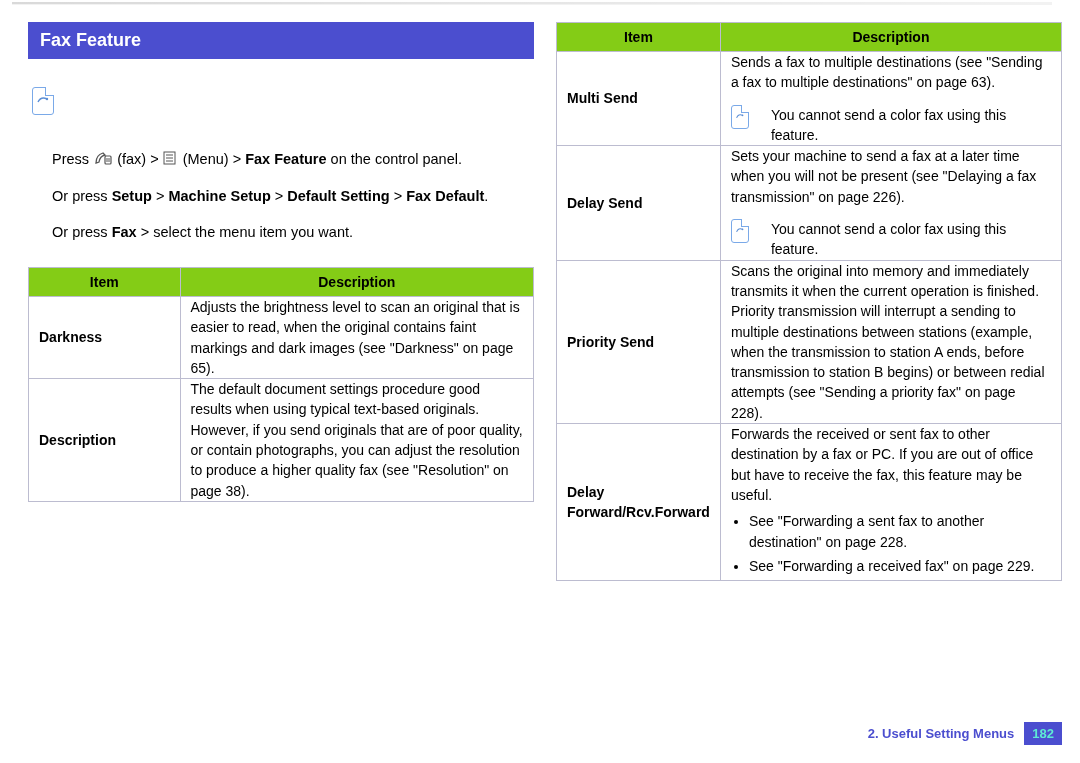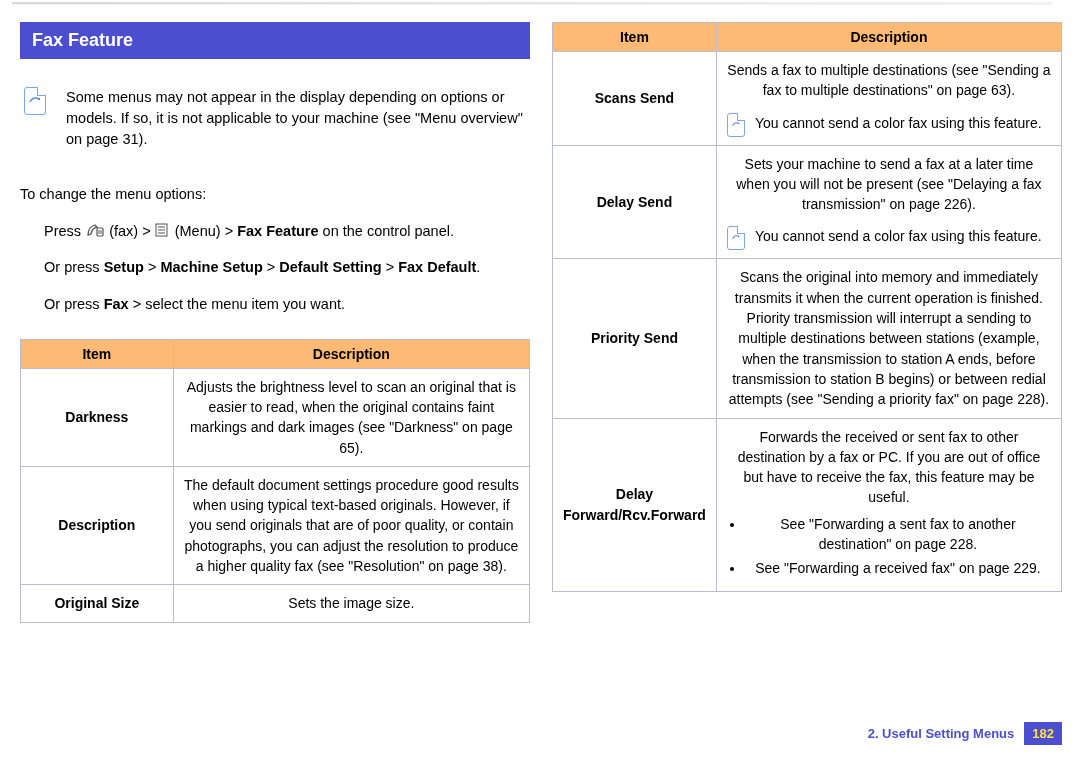--- a/index.html
+++ b/index.html
@@ -36,20 +36,21 @@
     background: linear-gradient(to right, rgba(0,0,0,0.15), rgba(0,0,0,0.05));
     margin: 2px 0 18px 0;
     margin-left: 12px;
     margin-right: 10px;
     box-shadow: 0 1px 0 rgba(0,0,0,0.05);
   }
   .columns {
     display: flex;
     gap: 22px;
     padding-left: 20px;
+    margin-left: 8px;
   }
   .col {
     flex: 1;
     min-width: 0;
   }
 
   .section-header {
     background: #4b4ecf;
     color: #fff;
     font-size: 18px;
@@ -104,40 +105,39 @@
   .bold { font-weight: 700; }
   .phone-icon svg, .menu-icon-inline svg { vertical-align: -3px; }
 
   table.feature {
     width: 100%;
     border-collapse: collapse;
     font-size: 14px;
     margin-top: 22px;
   }
   table.feature th {
-    background: #fdba74;
+    background: #84cc16;
     border: 1px solid #bcbcd0;
     padding: 6px 10px;
     font-weight: 700;
     text-align: center;
   }
   table.feature td {
     border: 1px solid #bcbcd0;
-    padding: 8px 10px;
+    padding: 0 10px;
     vertical-align: middle;
     line-height: 1.45;
-    text-align: center;
   }
   table.feature td.item-cell {
     font-weight: 700;
     width: 30%;
   }
   .inner-note {
     display: flex;
-    gap: 4px;
+    gap: 16px;
     margin-top: 12px;
     align-items: flex-start;
   }
   .inner-note .note-icon-wrap { width: 24px; }
   .inner-note .note-icon { width: 18px; height: 24px; }
   .inner-note .note-icon::before { width: 7px; height: 7px; }
   .inner-note .note-icon svg { left:2px; top:5px; transform: scale(0.85); }
 
   .bullet-list { list-style: disc; padding-left: 18px; margin: 6px 0 0 0; }
   .bullet-list li { margin-bottom: 4px; }
@@ -148,21 +148,21 @@
     bottom: 18px;
     display: flex;
     align-items: center;
     gap: 10px;
     font-size: 13px;
     font-weight: 700;
     color: #4b4ecf;
   }
   .page-num {
     background: #4b4ecf;
-    color: #fde047;
+    color: #5eead4;
     padding: 4px 8px;
   }
 </style>
 </head>
 <body>
 
 <div class="page">
 
   <div class="title-underline"></div>
 
@@ -174,24 +174,22 @@
 
       <div class="note-box">
         <div class="note-icon-wrap">
           <div class="note-icon">
             <svg width="14" height="14">
                 <path d="M2 8 Q5 2 11 5" stroke="#5a8ed6" stroke-width="1.4" fill="none"></path>
                 <circle cx="11" cy="5" r="1.2" fill="#5a8ed6"></circle>
               </svg>
           </div>
         </div>
-        <div class="note-text">Some menus may not appear in the display depending on options or models. If so, it is not applicable to your machine (see "Menu overview" on page 31).</div>
       </div>
 
-      <p class="plain-text">To change the menu options:</p>
 
       <p class="plain-text indent">
         <span>Press </span>
         <span class="phone-icon"><svg width="20" height="18">
               <path d="M3 14 Q3 6 10 4 L12 6 Q7 7 6 13 Z" fill="none" stroke="#555" stroke-width="1.3"></path>
               <rect x="12" y="7" width="6" height="8" rx="1" fill="none" stroke="#555" stroke-width="1.2"></rect>
               <line x1="13" y1="10" x2="17" y2="10" stroke="#555"></line>
               <line x1="13" y1="12" x2="17" y2="12" stroke="#555"></line>
             </svg></span>
         <span>(fax) &gt; </span>
@@ -229,41 +227,37 @@
         </thead>
         <tbody>
           <tr>
             <td class="item-cell">Darkness</td>
             <td>Adjusts the brightness level to scan an original that is easier to read, when the original contains faint markings and dark images (see "Darkness" on page 65).</td>
           </tr>
           <tr>
             <td class="item-cell">Description</td>
             <td>The default document settings procedure good results when using typical text-based originals. However, if you send originals that are of poor quality, or contain photographs, you can adjust the resolution to produce a higher quality fax (see "Resolution" on page 38).</td>
           </tr>
-          <tr>
-            <td class="item-cell">Original Size</td>
-            <td>Sets the image size.</td>
-          </tr>
         </tbody>
       </table>
 
     </div>
 
     <div class="col">
 
       <table class="feature" style="margin-top:0">
         <thead>
           <tr>
             <th>Item</th>
             <th>Description</th>
           </tr>
         </thead>
         <tbody>
           <tr>
-            <td class="item-cell">Scans Send</td>
+            <td class="item-cell">Multi Send</td>
             <td>
               <div>Sends a fax to multiple destinations (see "Sending a fax to multiple destinations" on page 63).</div>
               <div class="inner-note">
                 <div class="note-icon-wrap">
                     <div class="note-icon">
                       <svg width="12" height="12">
                         <path d="M2 7 Q4 2 9 4" stroke="#5a8ed6" stroke-width="1.2" fill="none"></path>
                         <circle cx="9" cy="4" r="1" fill="#5a8ed6"></circle>
                       </svg>
                     </div>

